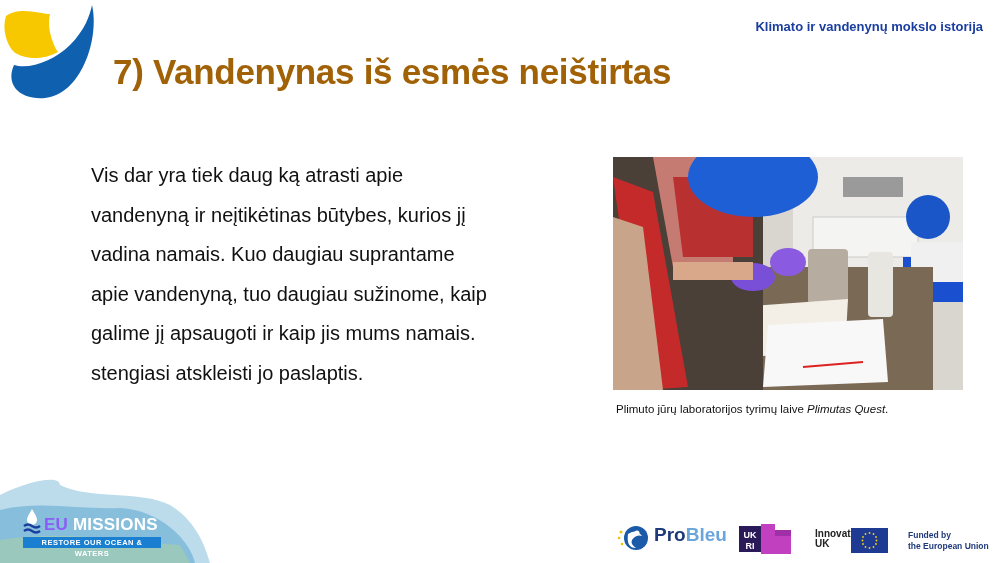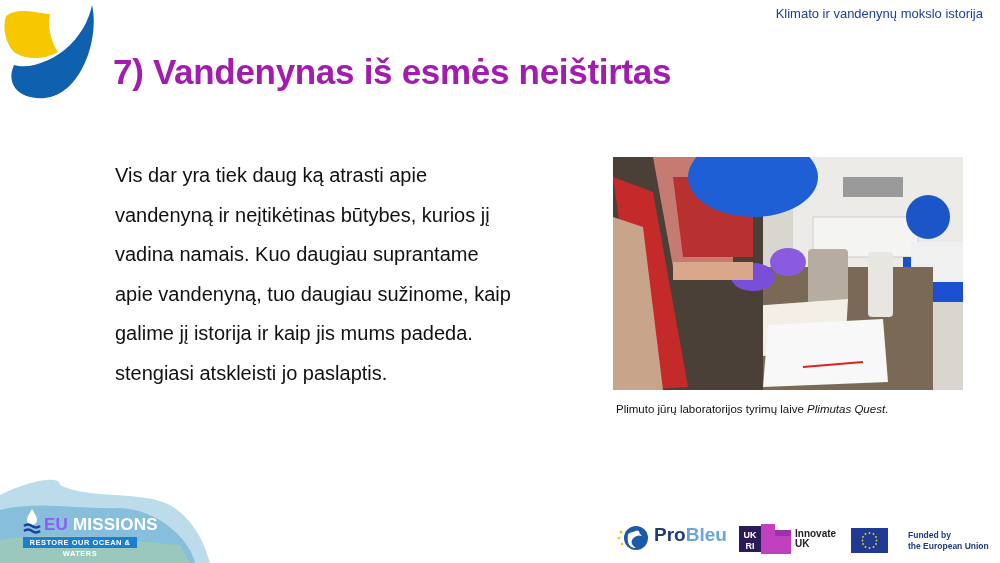--- a/index.html
+++ b/index.html
@@ -1,39 +1,39 @@
 <!DOCTYPE html>
 <html><head>
 <meta charset="utf-8">
 <style>
   * { box-sizing: border-box; margin: 0; padding: 0; }
   html, body { width: 1000px; height: 563px; overflow: hidden; background: #ffffff; }
   body { position: relative; font-family: "Liberation Sans", sans-serif; color: #111; }
 
   .logo { position: absolute; left: 0; top: 0; width: 100px; height: 100px; }
-  .topic { position: absolute; right: 17px; top: 6px; font-size: 13px; font-weight: normal; color: #1a3ea0; }
-  .title { position: absolute; left: 113px; top: 52px; font-size: 35px; font-weight: bold; color: #a21caf; letter-spacing: -0.3px; }
+  .topic { position: absolute; right: 17px; top: 19px; font-size: 13px; font-weight: bold; color: #1a3ea0; }
+  .title { position: absolute; left: 113px; top: 52px; font-size: 35px; font-weight: bold; color: #a16207; letter-spacing: -0.3px; }
 
   .body-text { position: absolute; left: 91px; top: 156px; width: 450px; font-size: 20px; line-height: 39.5px; color: #111; }
-  .body-text p { white-space: nowrap; margin-left: 24px; }
+  .body-text p { white-space: nowrap; }
 
   .photo { position: absolute; left: 613px; top: 157px; width: 350px; height: 233px; overflow: hidden; background: #cfcac2; }
   .caption { position: absolute; left: 616px; top: 402px; font-size: 11.5px; line-height: 15px; color: #111; }
   .caption em { font-style: italic; }
 
   .eu-missions { position: absolute; left: 0; top: 470px; width: 210px; height: 93px; }
   .eu-label { position: absolute; left: 44px; top: 515px; font-size: 17px; font-weight: bold; color: #ffffff; letter-spacing: 0.2px; }
   .eu-label .eu { color: #8b5cf6; }
-  .eu-strip { position: absolute; left: 23px; top: 537px; width: 114px; height: 11px; background: #1a7fd0; color: #fff; font-size: 7.5px; font-weight: bold; text-align: center; line-height: 11px; letter-spacing: 0.5px; }
+  .eu-strip { position: absolute; left: 23px; top: 537px; width: 138px; height: 11px; background: #1a7fd0; color: #fff; font-size: 7.5px; font-weight: bold; text-align: center; line-height: 11px; letter-spacing: 0.5px; }
 
   .probleu { position: absolute; left: 616px; top: 524px; height: 30px; display: flex; align-items: flex-start; gap: 4px; }
   .probleu-text { font-size: 19px; font-weight: bold; color: #1f3a7a; }
   .probleu-text .bleu { color: #6aa5dc; }
 
-  .ukri { position: absolute; left: 739px; top: 524px; display: flex; align-items: center; gap: 2px; }
+  .ukri { position: absolute; left: 739px; top: 524px; display: flex; align-items: center; gap: 22px; }
   .ukri-text { font-size: 10px; line-height: 10px; color: #222; font-weight: bold; }
 
   .eu-fund { position: absolute; left: 851px; top: 528px; display: flex; align-items: center; gap: 20px; }
   .eu-flag { width: 37px; height: 25px; background: #1f3a93; position: relative; }
   .eu-fund-text { font-size: 8.5px; line-height: 11px; color: #1f3a7a; font-weight: bold; }
 </style>
 </head>
 <body>
 
 <svg class="logo" viewBox="0 0 100 100">
@@ -42,21 +42,21 @@
 </svg>
 
 <div class="topic">Klimato ir vandenynų mokslo istorija</div>
 <h1 class="title">7) Vandenynas iš esmės neištirtas</h1>
 
 <div class="body-text">
   <p>Vis dar yra tiek daug ką atrasti apie</p>
   <p>vandenyną ir neįtikėtinas būtybes, kurios jį</p>
   <p>vadina namais. Kuo daugiau suprantame</p>
   <p>apie vandenyną, tuo daugiau sužinome, kaip</p>
-  <p>galime jį istorija ir kaip jis mums padeda.</p>
+  <p>galime jį apsaugoti ir kaip jis mums namais.</p>
   <p>stengiasi atskleisti jo paslaptis.</p>
 </div>
 
 <div class="photo">
   <svg width="350" height="233" viewBox="0 0 350 233">
     <rect width="350" height="233" fill="#d9d6cf"></rect>
     <rect x="180" y="0" width="170" height="120" fill="#ecebe7"></rect>
     <path d="M230 20 h60 v20 h-60z" fill="#9a9a9a"></path>
     <rect x="200" y="60" width="105" height="40" fill="#f4f4f2" stroke="#ccc"></rect>
     <circle cx="315" cy="60" r="22" fill="#1a56c8"></circle>

